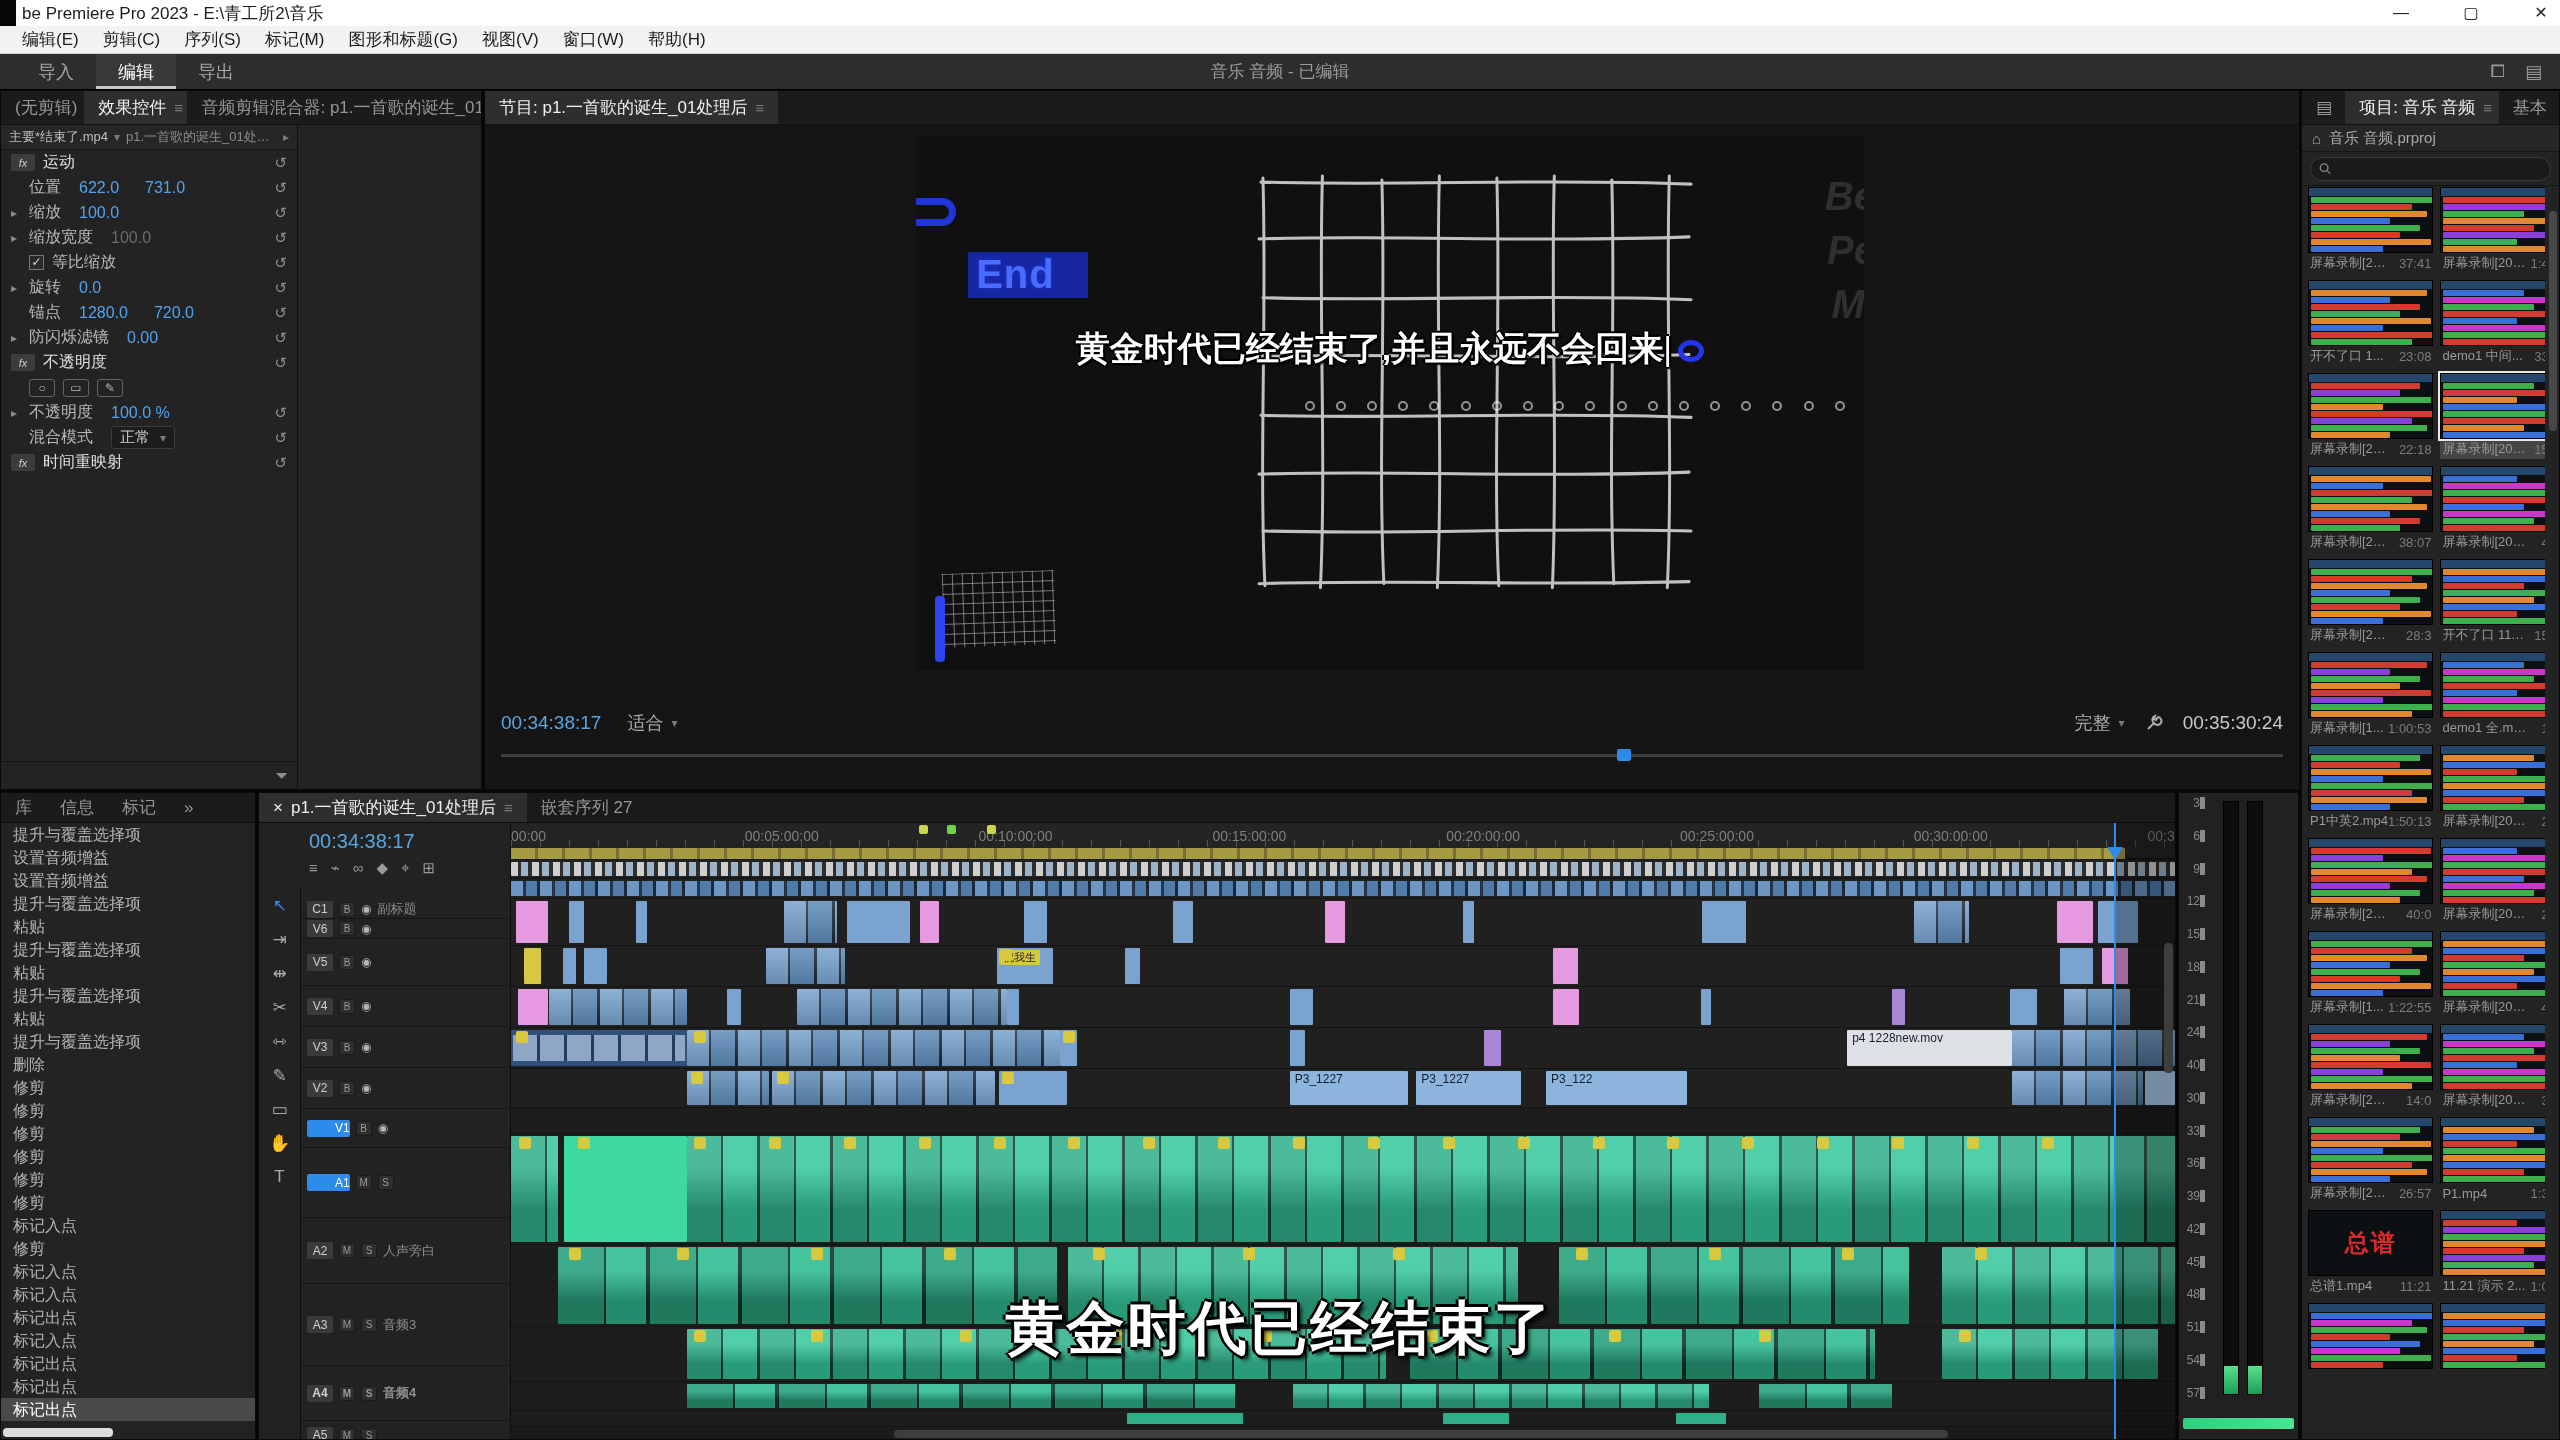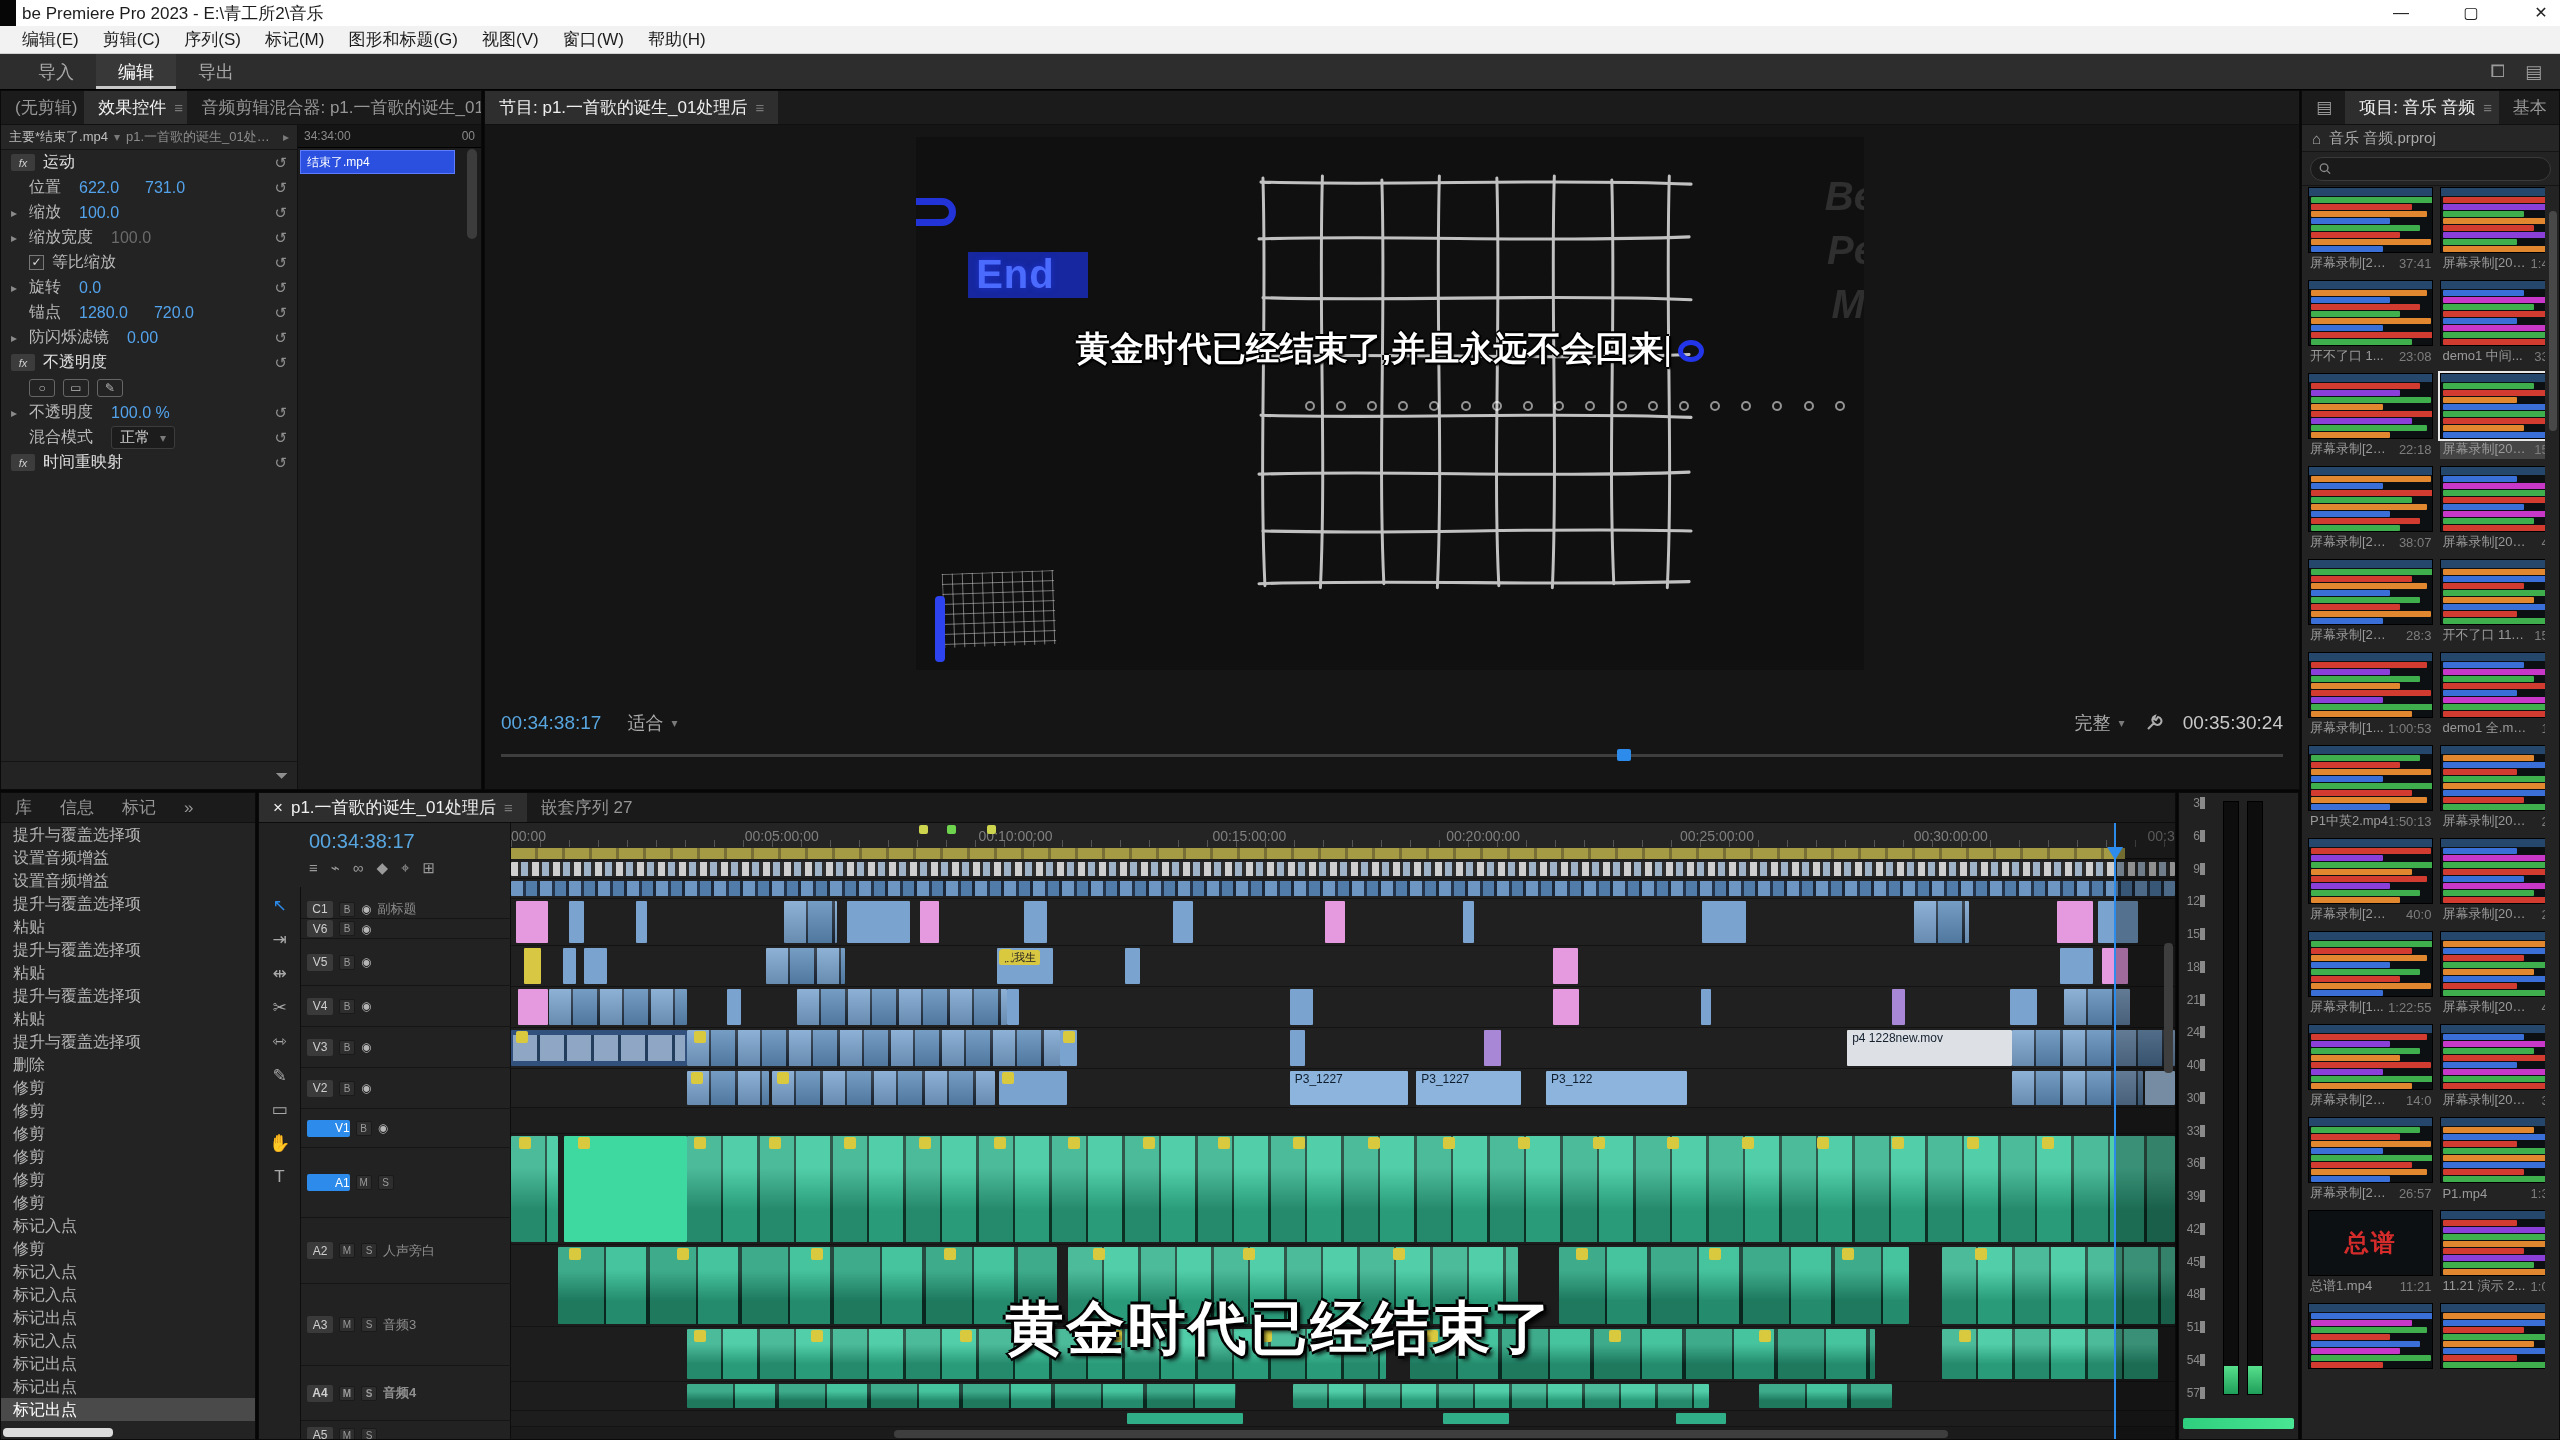--- a/index.html
+++ b/index.html
@@ -197,20 +197,21 @@
       <div class="menu-item">窗口(W)</div>
       <div class="menu-item">帮助(H)</div>
     </div>
 
   <div id="wsbar">
     <div id="ws-tabs">
         <div class="ws-tab">导入</div>
         <div class="ws-tab active">编辑</div>
         <div class="ws-tab">导出</div>
       </div>
+    <div id="ws-title">音乐 音频 - 已编辑</div>
     <div id="ws-icons">
       <span>⧠</span>
       <span>▤</span>
     </div>
   </div>
 
   <section id="fx-panel" class="panel">
     <div class="tabstrip" id="fx-tabs">
         <div class="tab">
           <span>(无剪辑)</span>
@@ -322,30 +323,20 @@
           </div>
           <div class="fx-row hdr">
             <span class="fxbadge">fx</span>
             <span class="lbl">时间重映射</span>
             <span class="fx-reset">↺</span>
           </div>
         </div>
       <div id="fx-bottom">
         <span>⏷</span>
       </div>
-    </div>
-    <div id="fx-mini">
-      <div id="fx-mini-head">
-        <span>34:34:00</span>
-        <span>00</span>
-      </div>
-      <div id="fx-mini-clip">
-        <span>结束了.mp4</span>
-      </div>
-      <div id="fx-mini-sb"></div>
     </div>
   </section>
 
   <section id="program" class="panel">
     <div class="tabstrip">
       <div class="tab active">
         <span>节目: p1.一首歌的诞生_01处理后</span>
         <span class="pmenu">≡</span>
       </div>
     </div>

